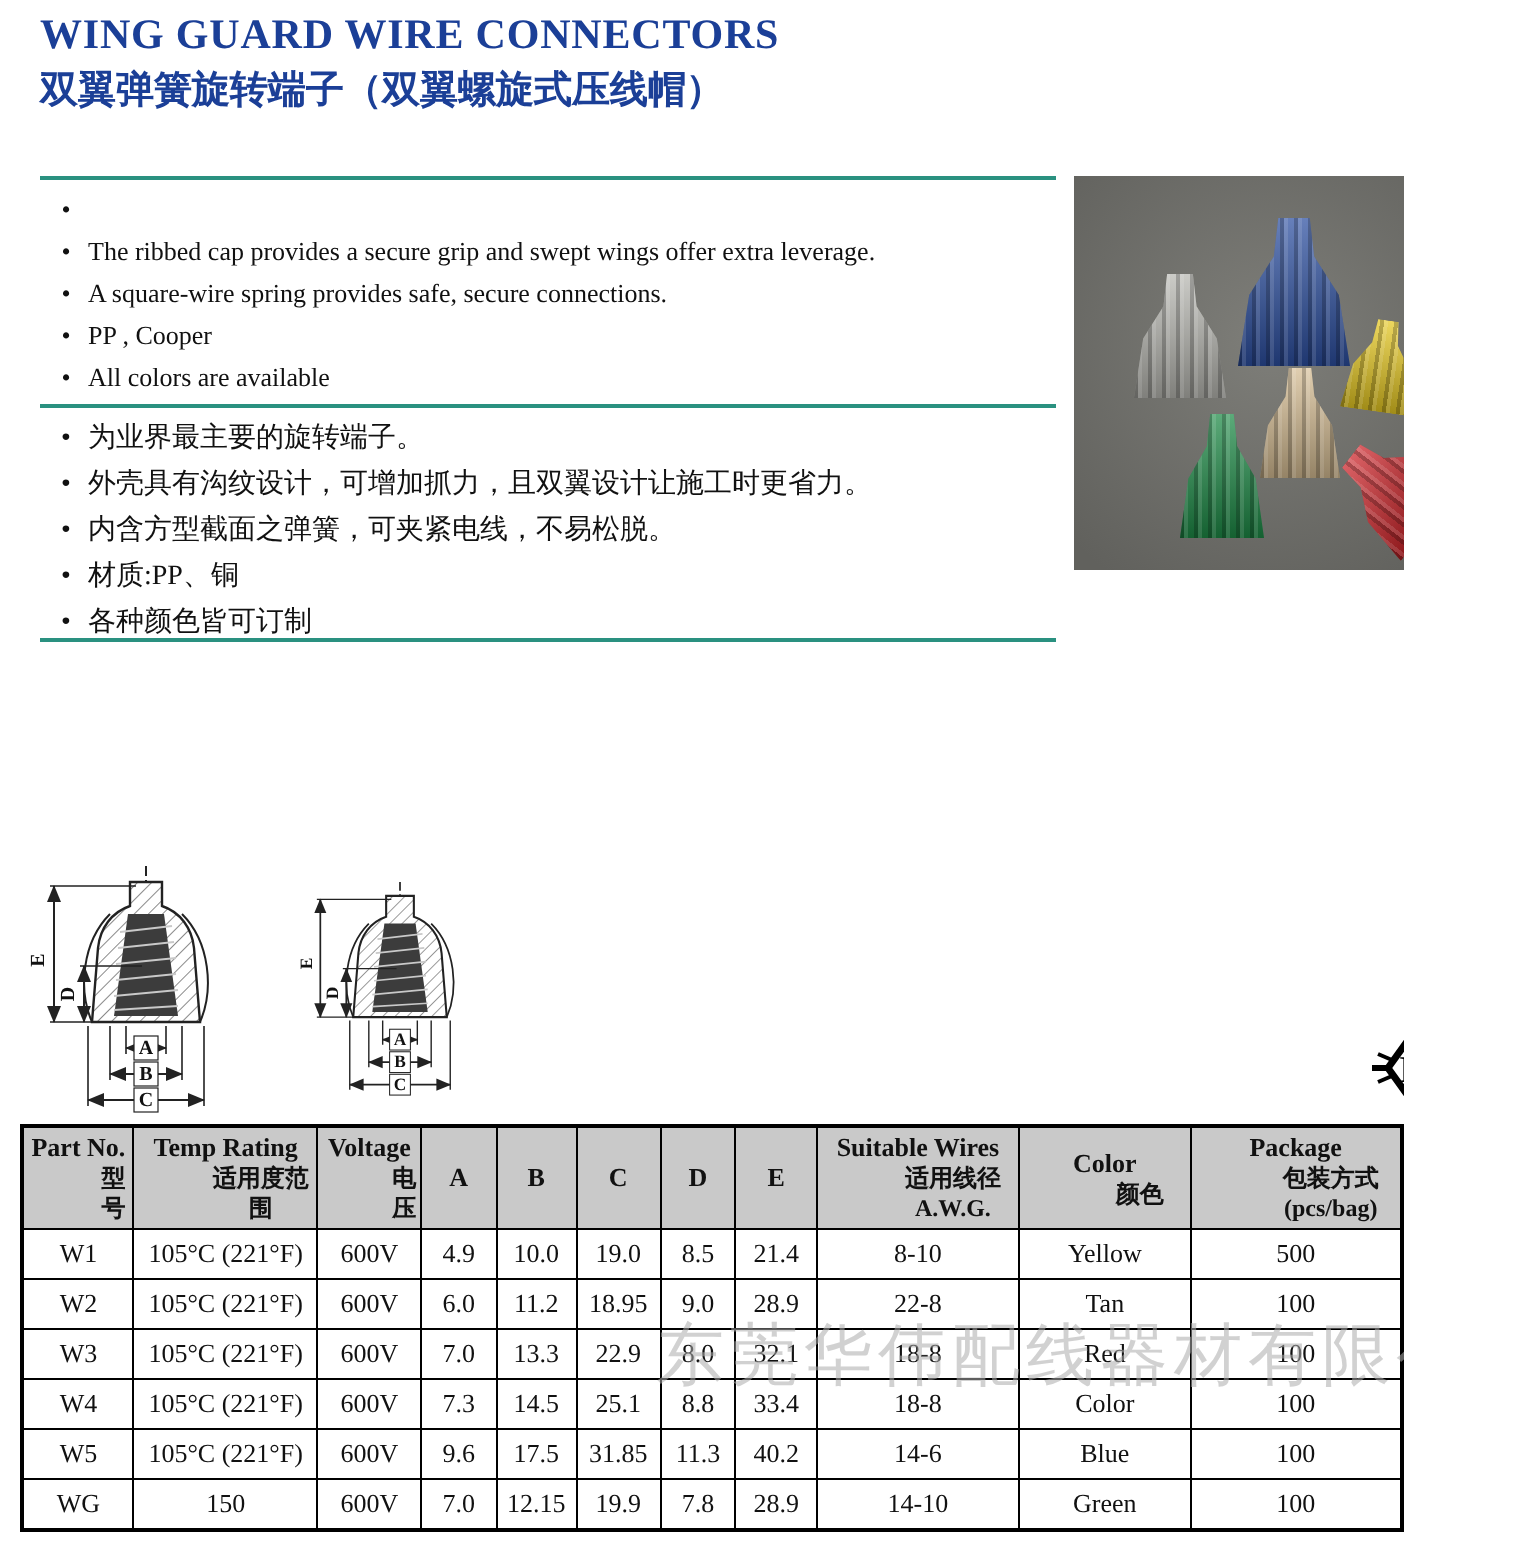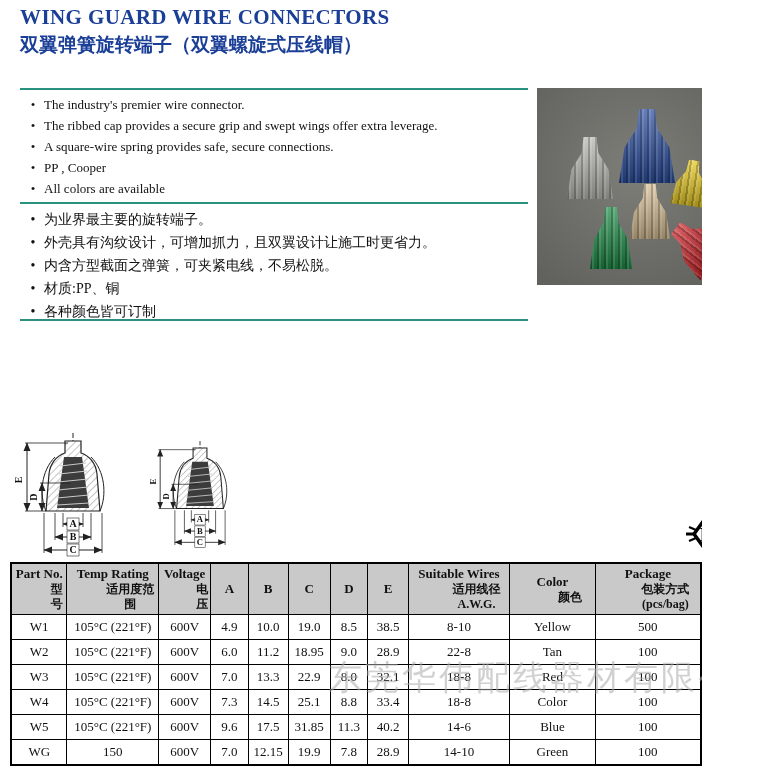--- a/index.html
+++ b/index.html
@@ -46,21 +46,20 @@
 
 <div class="page">
 
   <div class="title-en">WING GUARD WIRE CONNECTORS</div>
   <div class="title-zh">双翼弹簧旋转端子（双翼螺旋式压线帽）</div>
 
   <div class="rule" id="rule1"></div>
   <ul class="features" id="features-en">
       <li>
         <span class="marker">•</span>
-        <span>The industry's premier wire connector.</span>
       </li>
       <li>
         <span class="marker">•</span>
         <span>The ribbed cap provides a secure grip and swept wings offer extra leverage.</span>
       </li>
       <li>
         <span class="marker">•</span>
         <span>A square-wire spring provides safe, secure connections.</span>
       </li>
       <li>
@@ -246,21 +245,21 @@
       </thead>
       <tbody>
         <tr>
           <td>W1</td>
           <td>105°C (221°F)</td>
           <td>600V</td>
           <td>4.9</td>
           <td>10.0</td>
           <td>19.0</td>
           <td>8.5</td>
-          <td>38.5</td>
+          <td>21.4</td>
           <td>8-10</td>
           <td>Yellow</td>
           <td>500</td>
         </tr>
         <tr>
           <td>W2</td>
           <td>105°C (221°F)</td>
           <td>600V</td>
           <td>6.0</td>
           <td>11.2</td>

